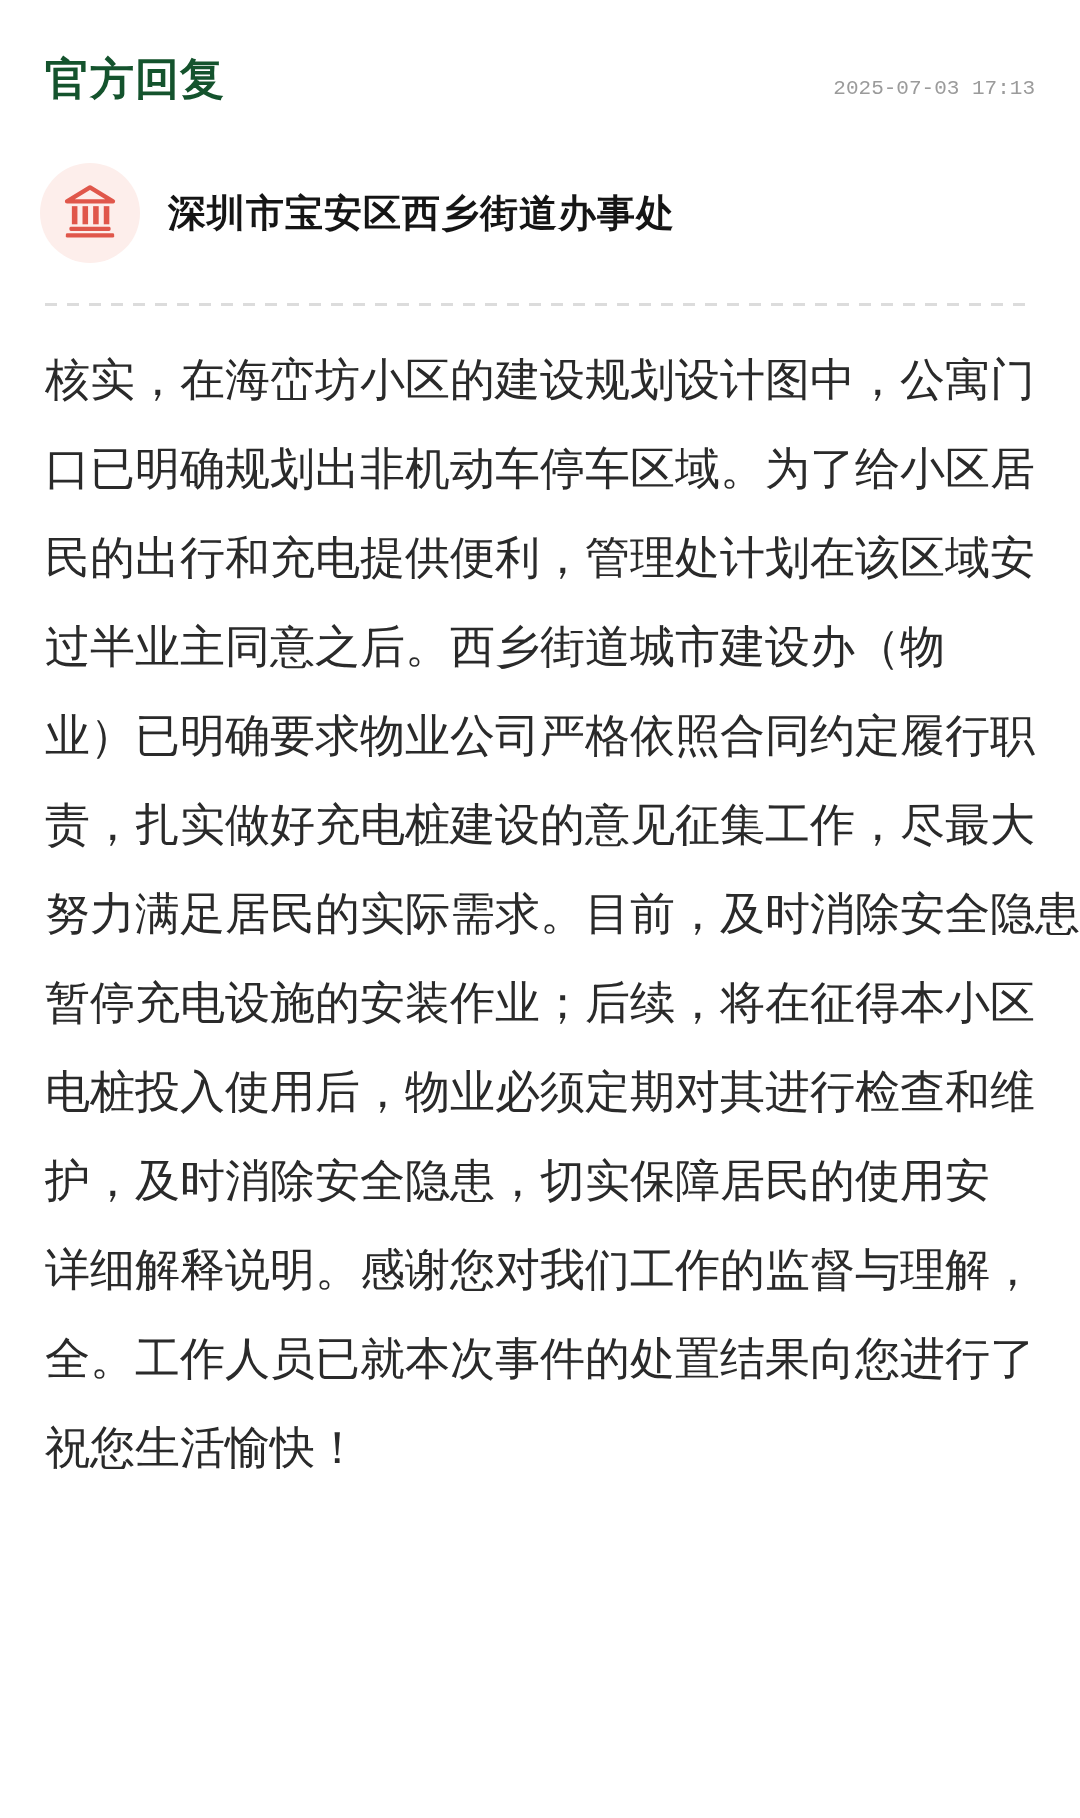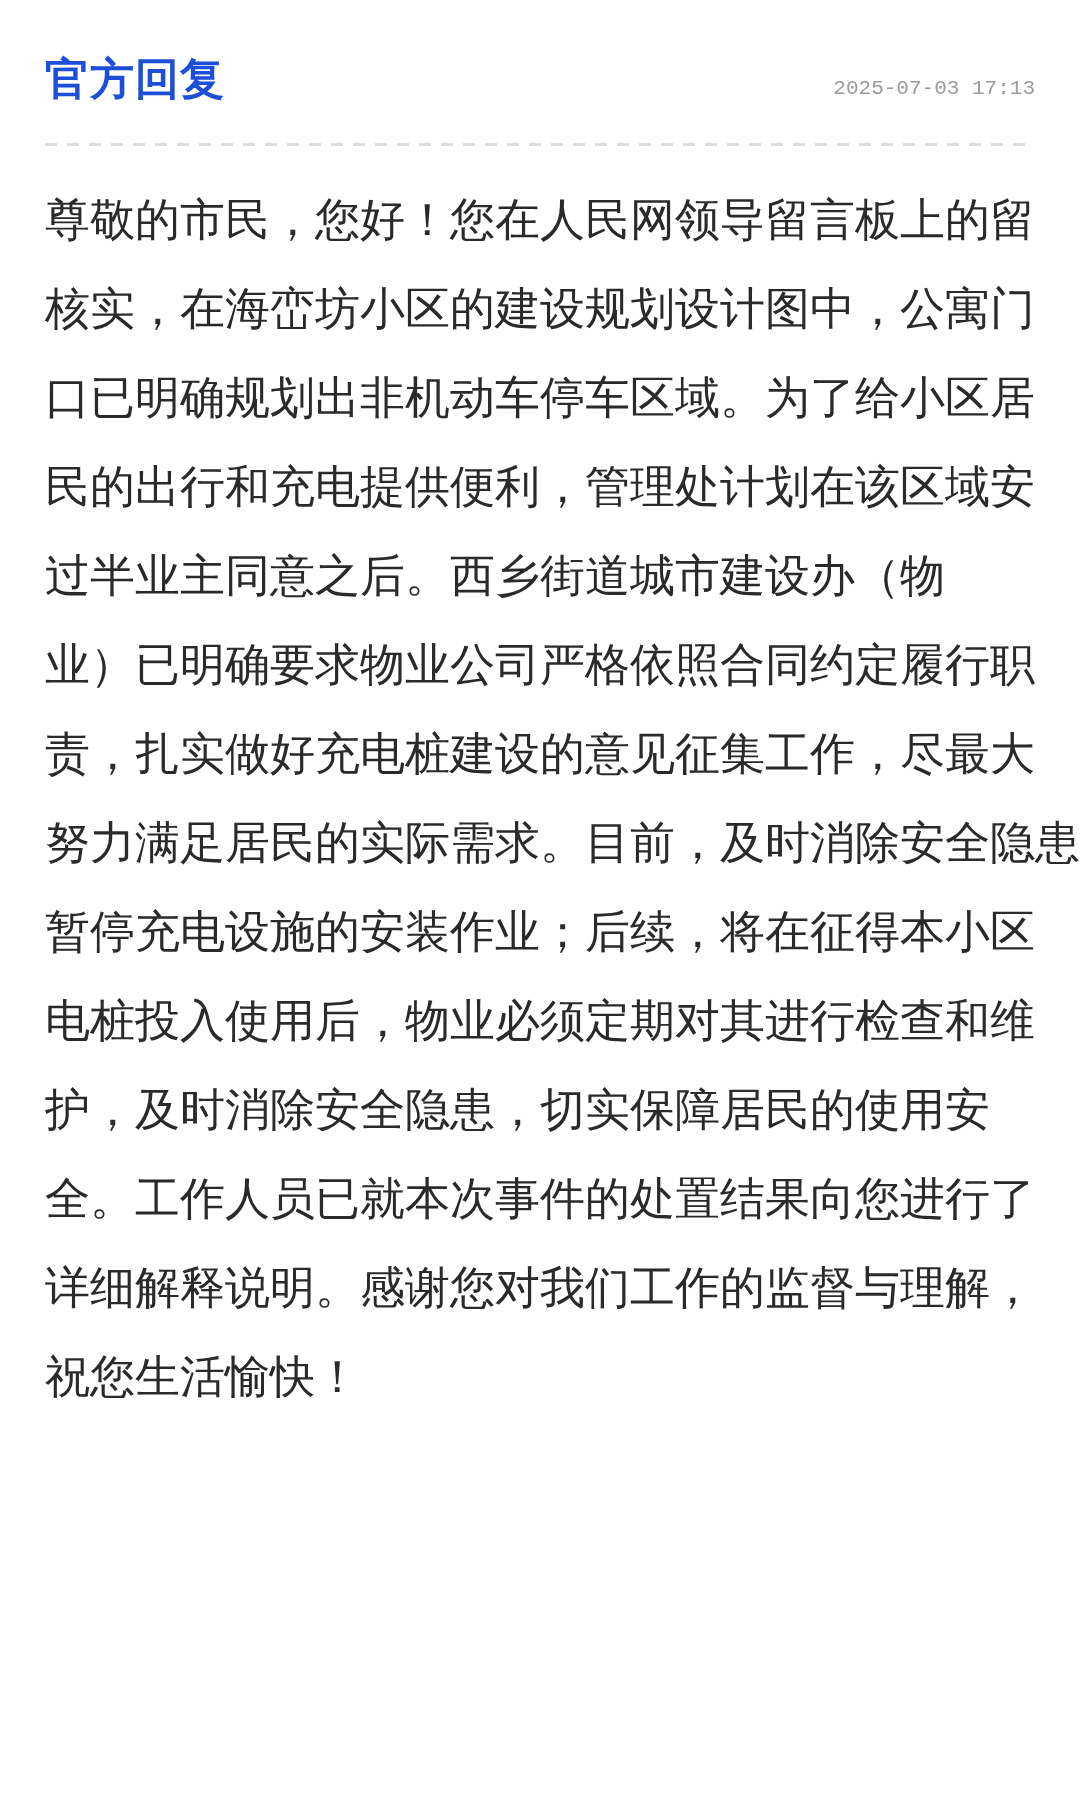--- a/index.html
+++ b/index.html
@@ -17,21 +17,21 @@
     background: #ffffff;
   }
   .header-row {
     display: flex;
     justify-content: space-between;
     align-items: baseline;
   }
   .page-title {
     font-size: 44px;
     font-weight: bold;
-    color: #1d4ed8;
+    color: #14532d;
     line-height: 1.1;
     letter-spacing: 1px;
   }
   .timestamp {
     font-family: Liberation Mono, monospace;
     font-size: 21px;
     color: #9b9b9b;
     line-height: 1;
   }
   .responder-row {
@@ -80,33 +80,48 @@
 </head>
 <body>
 
 <div class="page">
 
   <div class="header-row">
     <div class="page-title">官方回复</div>
     <div class="timestamp">2025-07-03 17:13</div>
   </div>
 
+  <div class="responder-row">
+    <div class="icon-circle">
+      <span>
+        <svg width="58" height="58" viewBox="0 0 48 48" aria-hidden="true">
+          <path d="M24 4.5 L43 16 L5 16 Z" fill="none" stroke="#e0574b" stroke-width="3.6" stroke-linejoin="round"></path>
+          <rect x="9" y="20" width="4.6" height="15" fill="#e0574b"></rect>
+          <rect x="17.8" y="20" width="4.6" height="15" fill="#e0574b"></rect>
+          <rect x="26.6" y="20" width="4.6" height="15" fill="#e0574b"></rect>
+          <rect x="35.4" y="20" width="4.6" height="15" fill="#e0574b"></rect>
+          <rect x="7" y="37" width="34" height="3.6" rx="1.2" fill="#e0574b"></rect>
+          <rect x="4" y="42.4" width="40" height="3.6" rx="1.2" fill="#e0574b"></rect>
+        </svg>
+      </span>
+    </div>
+    <div class="responder-name">深圳市宝安区西乡街道办事处</div>
+  </div>
 
   <div class="divider"></div>
 
   <div class="reply-body">
-    <div class="line">尊敬的市民，您好！您在人民网领导留言板上的留</div>
     <div class="line">核实，在海峦坊小区的建设规划设计图中，公寓门</div>
     <div class="line">口已明确规划出非机动车停车区域。为了给小区居</div>
     <div class="line">民的出行和充电提供便利，管理处计划在该区域安</div>
     <div class="line">过半业主同意之后。西乡街道城市建设办（物</div>
     <div class="line">业）已明确要求物业公司严格依照合同约定履行职</div>
     <div class="line">责，扎实做好充电桩建设的意见征集工作，尽最大</div>
     <div class="line">努力满足居民的实际需求。目前，及时消除安全隐患</div>
     <div class="line">暂停充电设施的安装作业；后续，将在征得本小区</div>
     <div class="line">电桩投入使用后，物业必须定期对其进行检查和维</div>
     <div class="line">护，及时消除安全隐患，切实保障居民的使用安</div>
+    <div class="line">详细解释说明。感谢您对我们工作的监督与理解，</div>
     <div class="line">全。工作人员已就本次事件的处置结果向您进行了</div>
-    <div class="line">详细解释说明。感谢您对我们工作的监督与理解，</div>
     <div class="line">祝您生活愉快！</div>
   </div>
 
 </div>
 
 </body></html>

